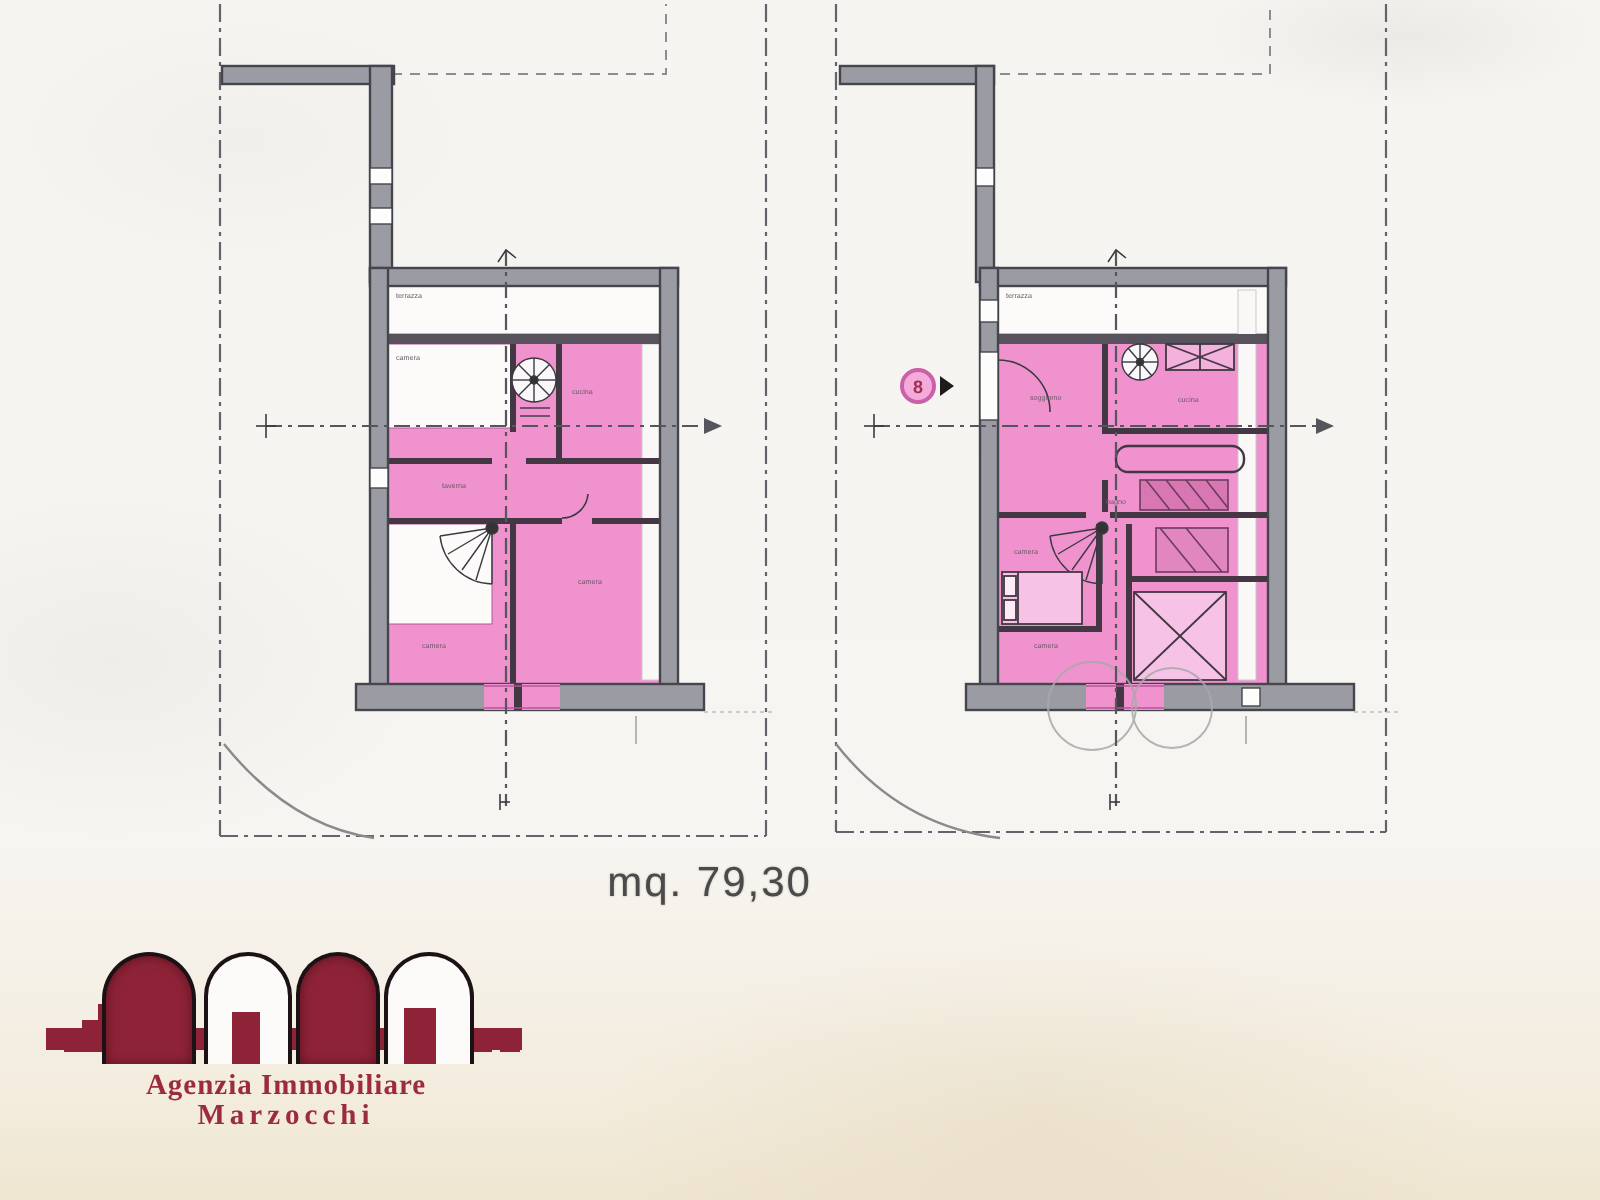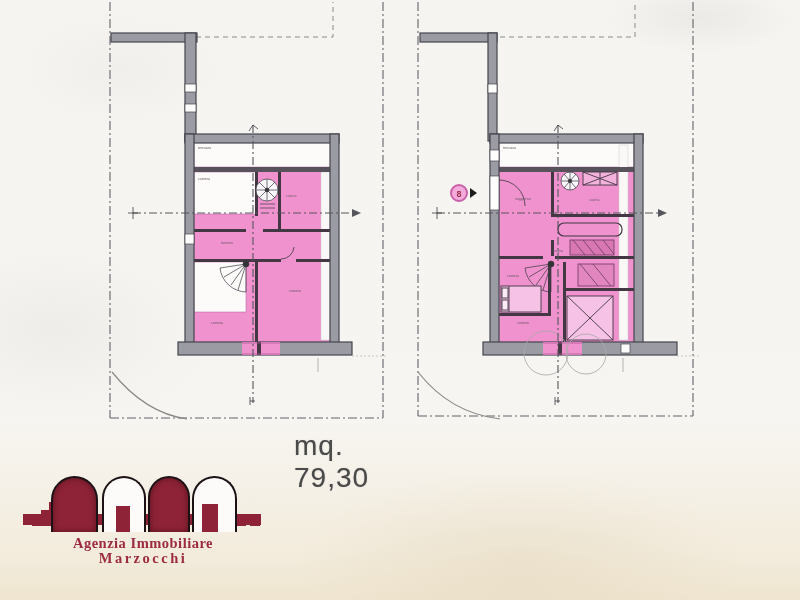--- a/index.html
+++ b/index.html
@@ -9,21 +9,21 @@
     background:
       radial-gradient(140px 50px at 700px 18px, rgba(170,170,170,.14), transparent 70%),
       radial-gradient(220px 130px at 55px 330px, rgba(185,185,180,.13), transparent 70%),
       radial-gradient(170px 90px at 120px 70px, rgba(195,195,190,.10), transparent 70%),
       radial-gradient(300px 120px at 520px 560px, rgba(214,196,160,.25), transparent 75%),
       linear-gradient(180deg,#f6f4f0 0%,#f7f5f1 70%,#f3ecdd 92%,#efe5d0 100%);
   }
   svg{position:absolute;top:0;}
   .plan-label{
     position:absolute;top:430px;height:28px;color:#4a4a4a;
-    font-size:28px;letter-spacing:1px;text-align:left;
+    font-size:21px;letter-spacing:1px;text-align:right;
     text-shadow:0 0 1px rgba(80,80,80,.45);
   }
   
   .dashdot{stroke:#63636b;stroke-width:1.1;stroke-dasharray:9 3 2 3;fill:none;}
   .dashed{stroke:#8b8b90;stroke-width:1;stroke-dasharray:5 4;fill:none;}
   .sect{stroke:#55555c;stroke-width:1.1;stroke-dasharray:8 3 2 3;fill:none;}
   .wall{fill:#9b9ba3;stroke:#45454d;stroke-width:1.2;}
   .pink{fill:#ef92ce;}
   .whiteroom{fill:#fcfbfa;stroke:#b3579a;stroke-width:.5;}
   .margin-strip{fill:#faf8f7;stroke:#c9c9cc;stroke-width:.5;}

